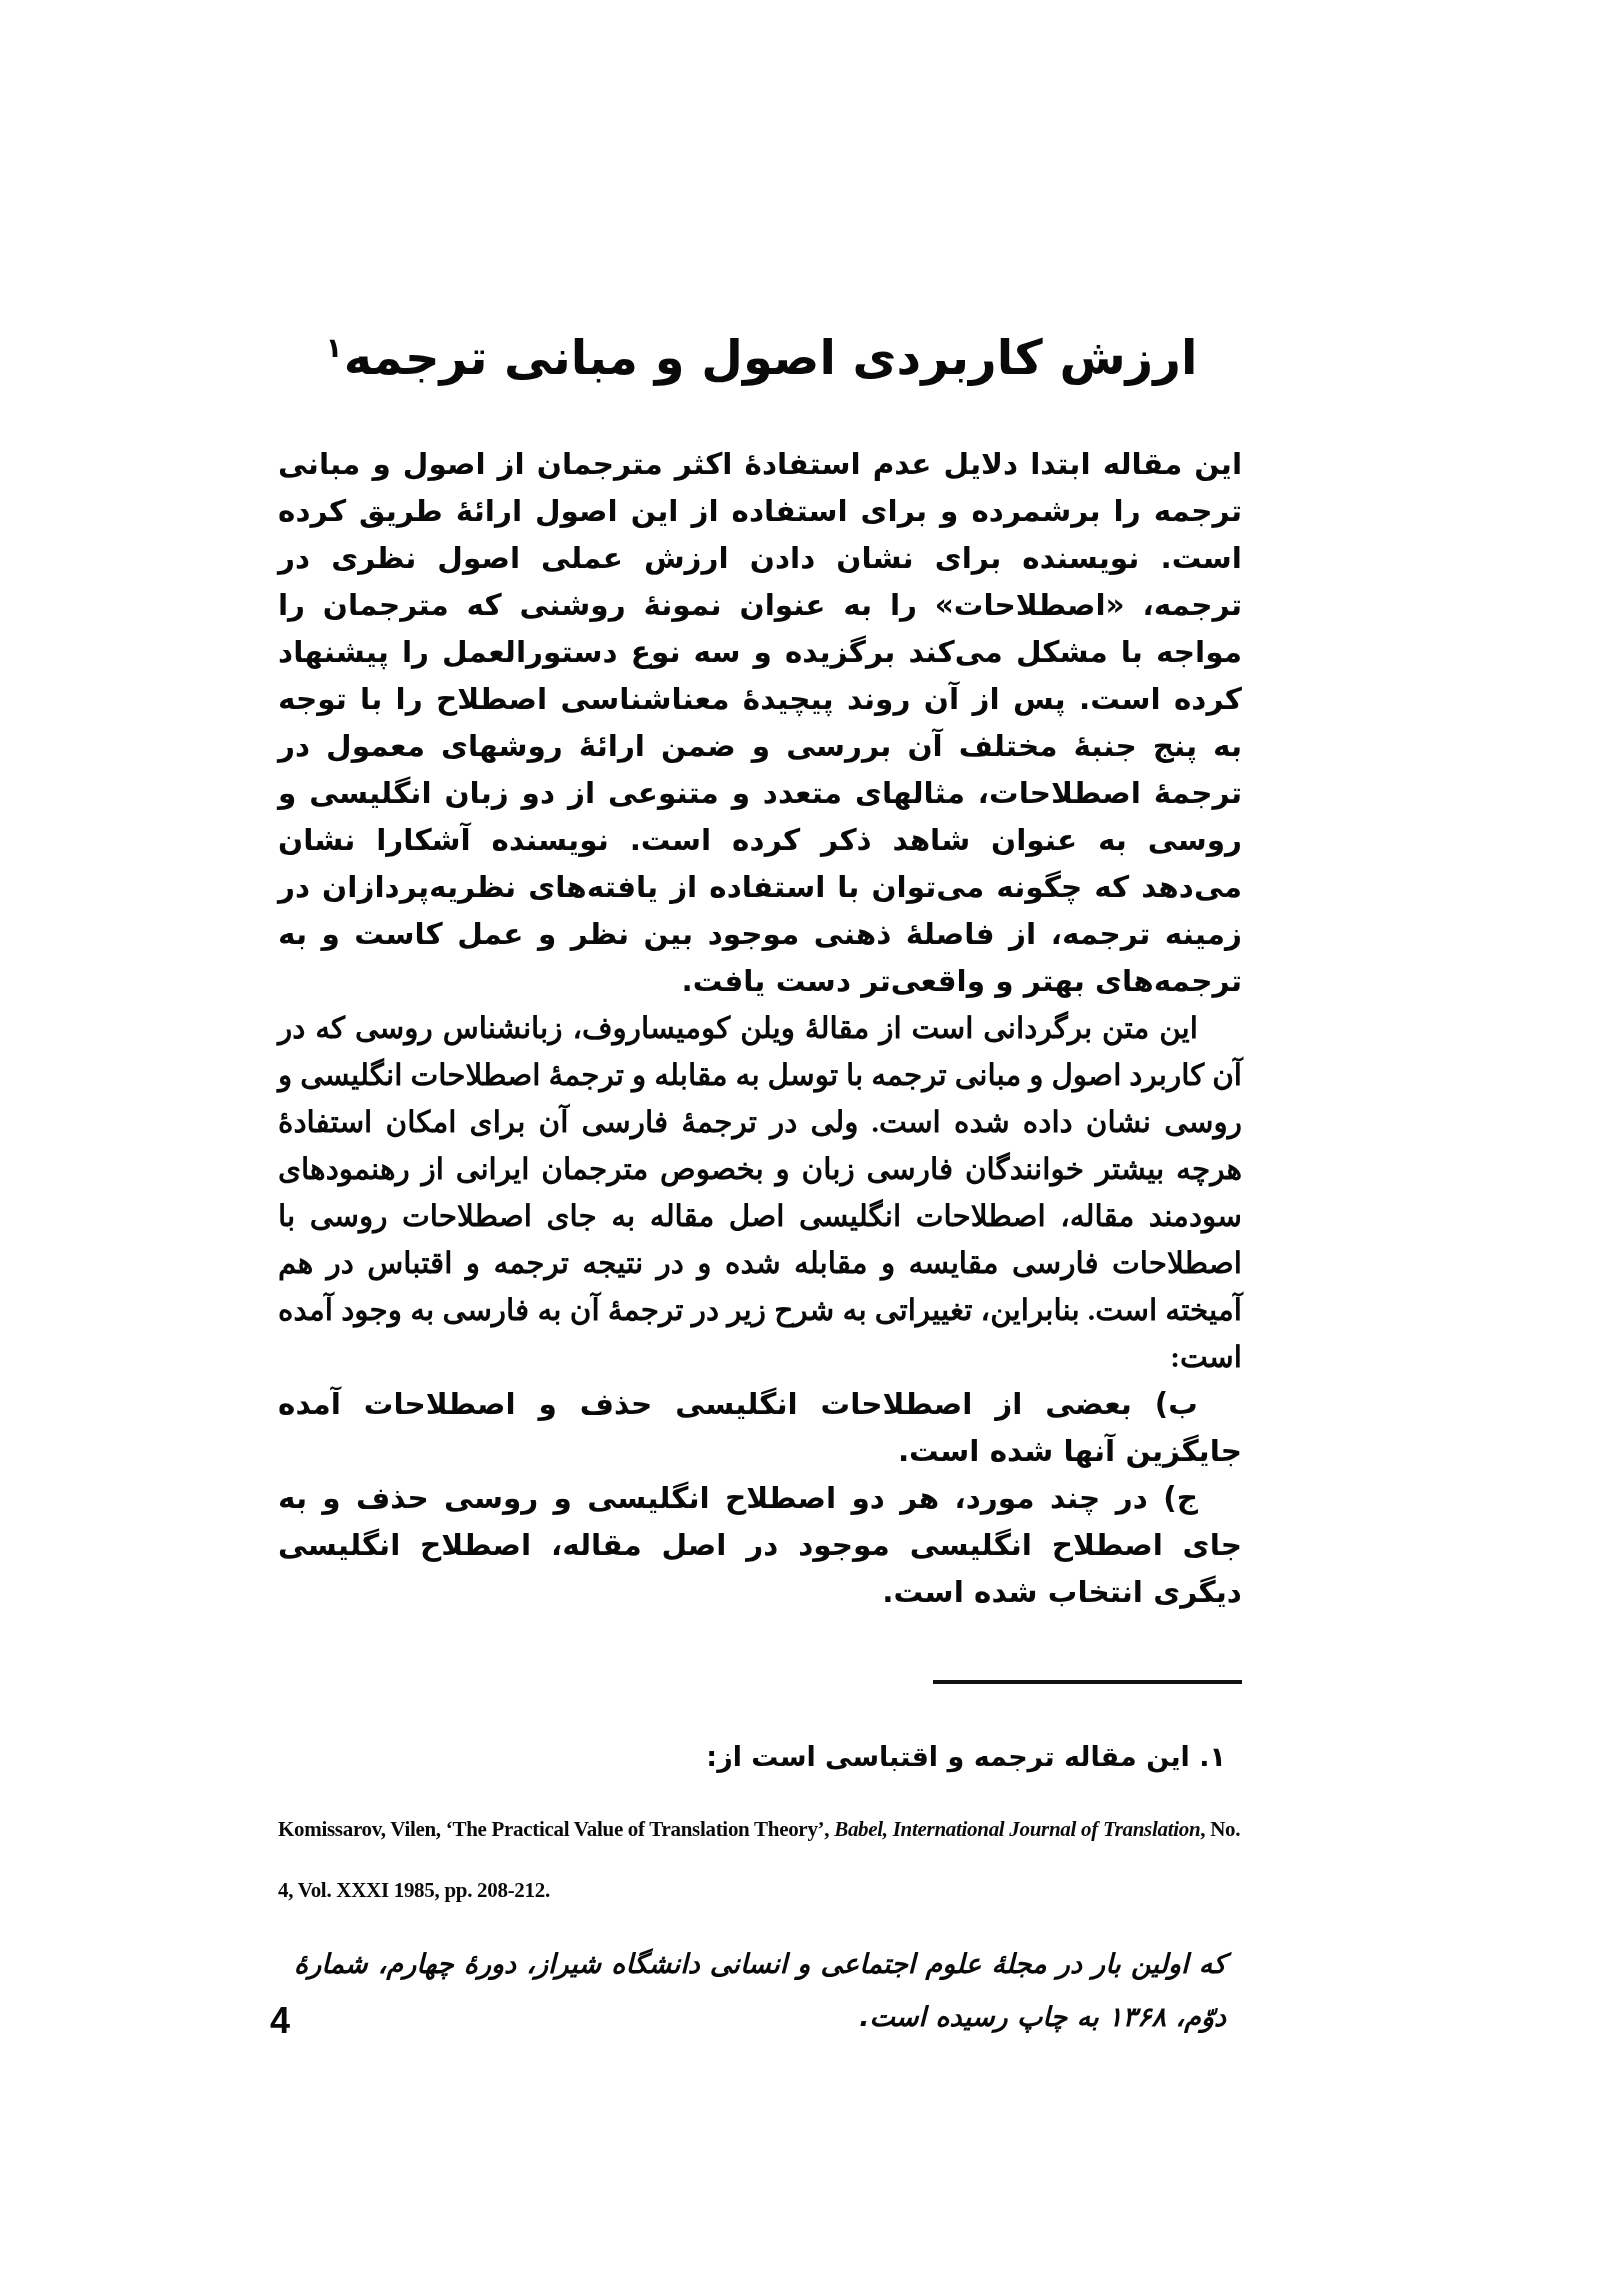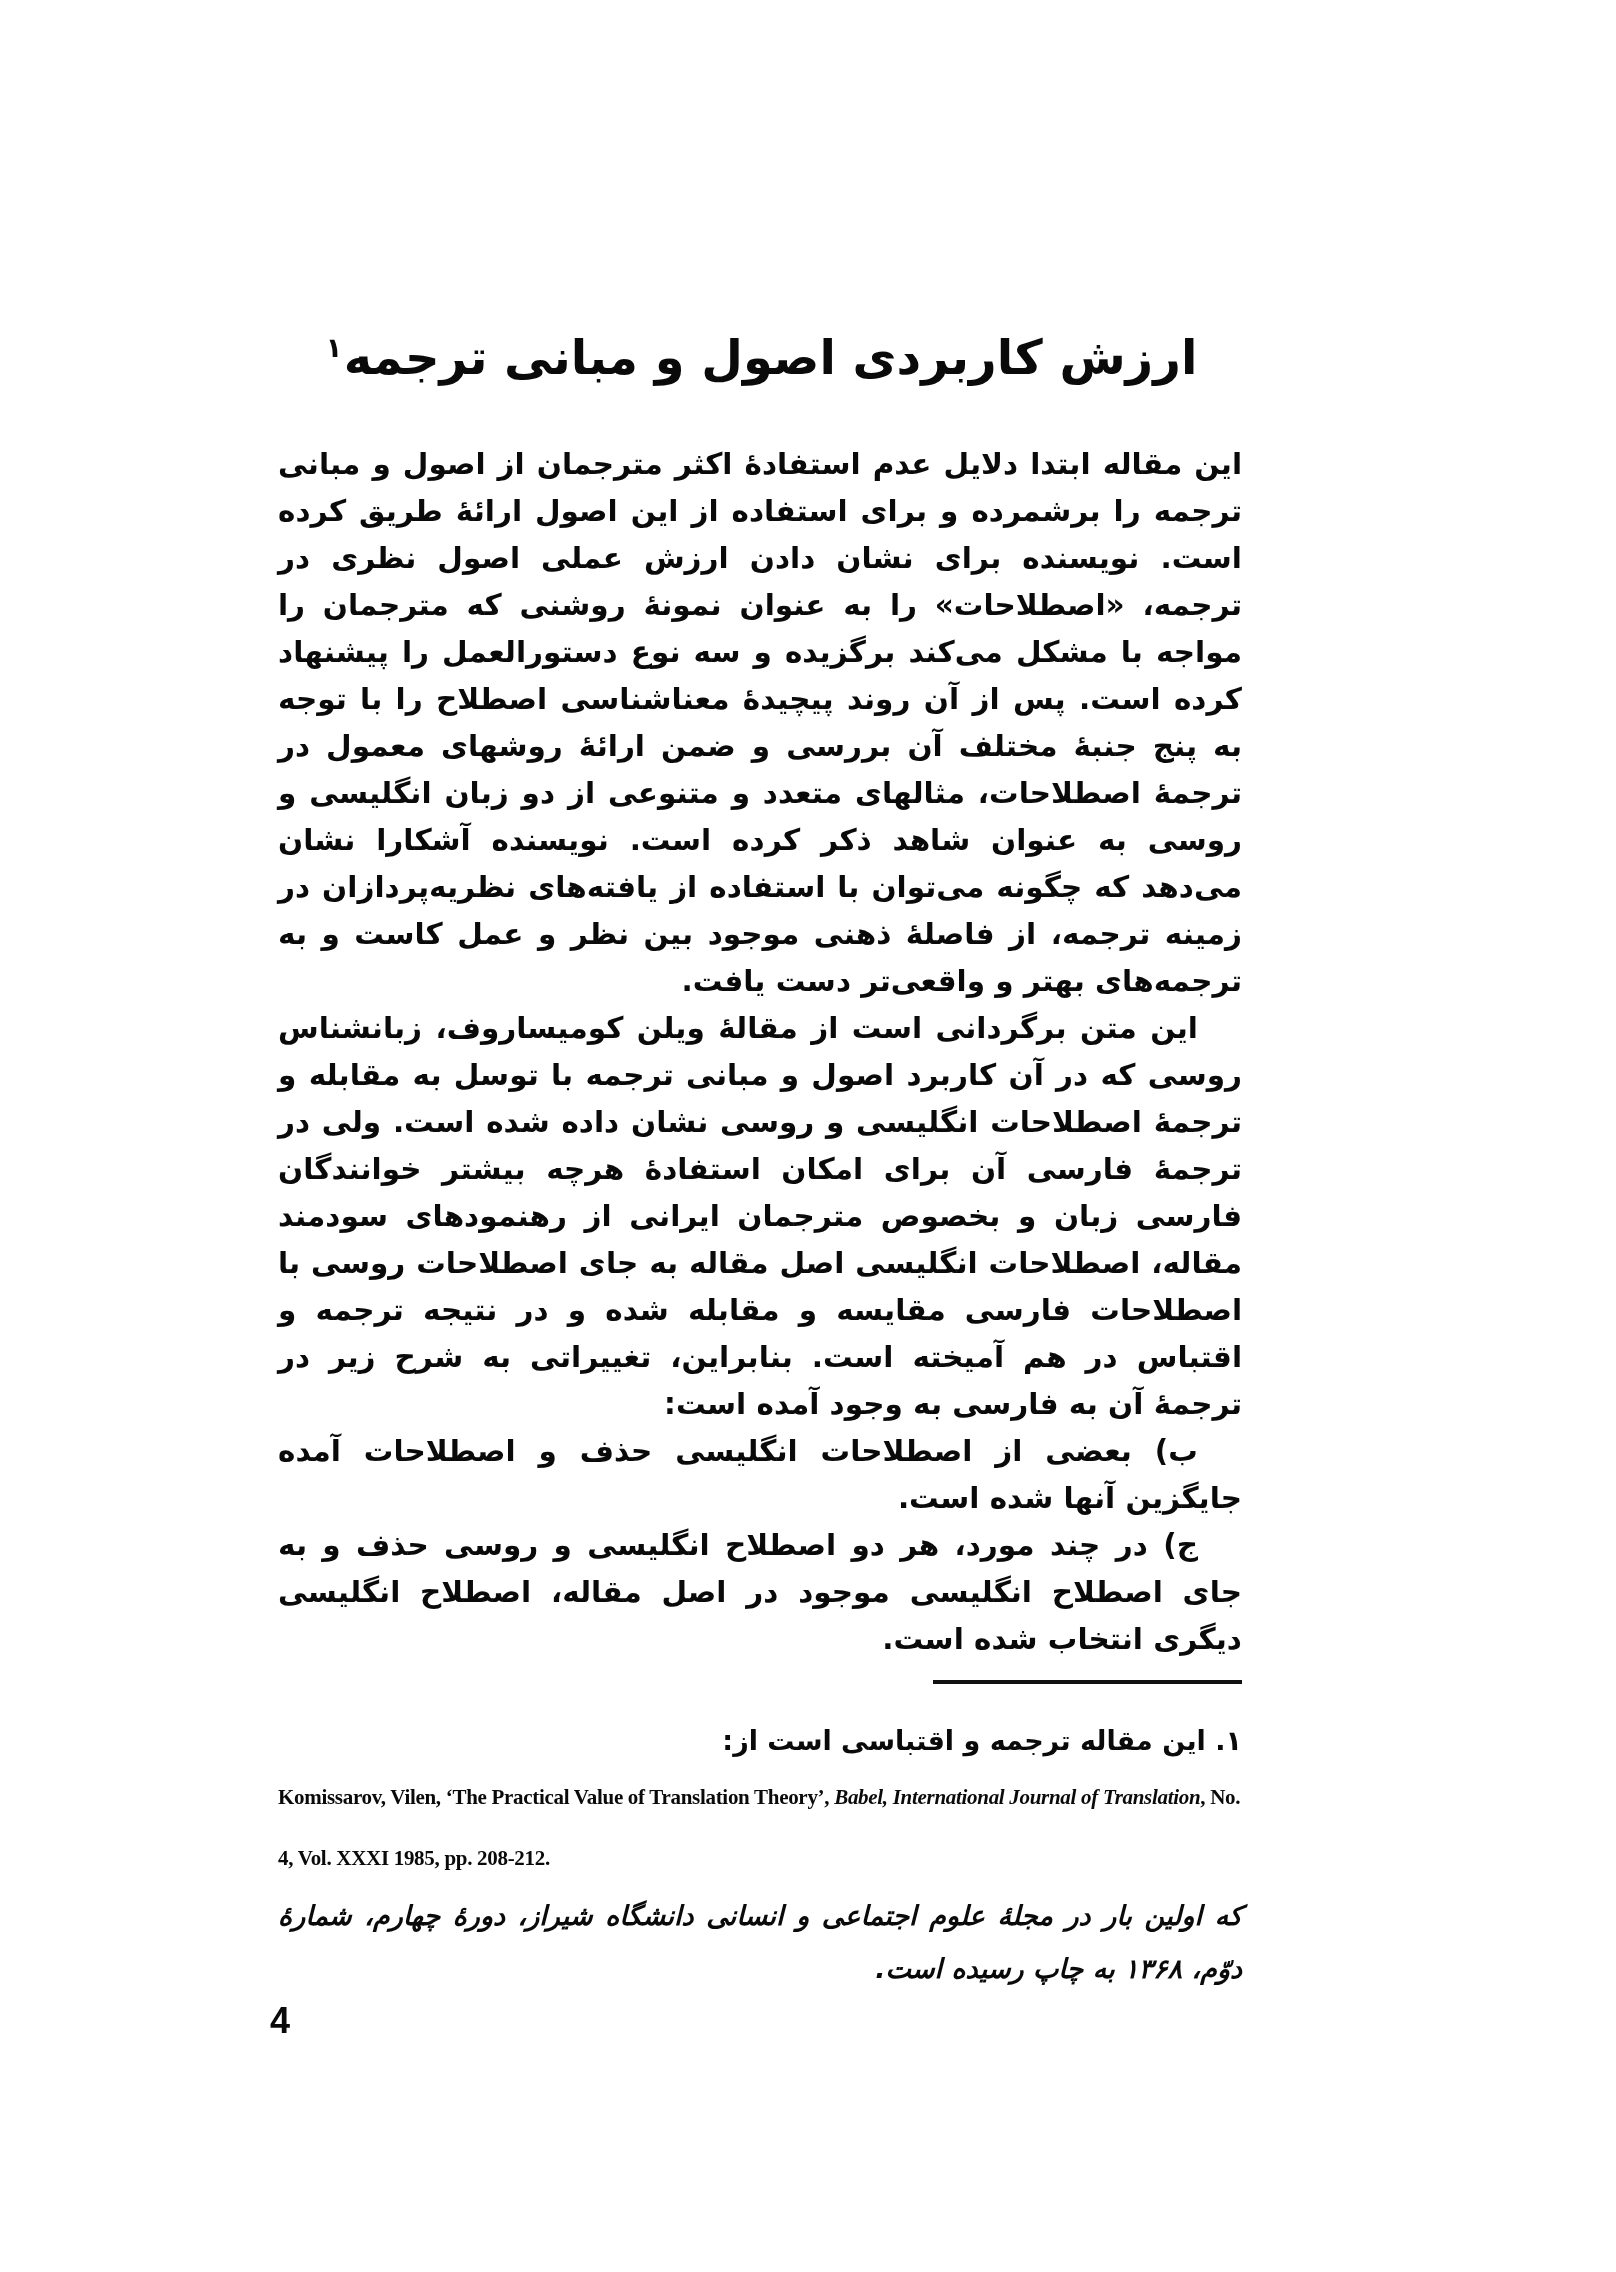--- a/index.html
+++ b/index.html
@@ -58,21 +58,21 @@
       margin: 0;
       text-align: justify;
       text-align-last: right;
     }
     .heading {
       font-size: 30px;
       line-height: 47px;
       margin: 0;
       font-weight: bold;
     }
-    .indent { text-indent: 44px; }
+    .indent { text-indent: 44px; font-family: Liberation Serif, serif; }
     .list-item {
       text-indent: 44px;
     }
     .footnote-rule {
       position: absolute;
       left: 933px;
       top: 1680px;
       width: 309px;
       height: 3.8px;
       background: #111;
@@ -84,21 +84,21 @@
       top: 1714px;
       font-weight: bold;
     }
     .fn-fa {
       direction: rtl;
       text-align: right;
       font-family: "DejaVu Sans", sans-serif;
       font-size: 27px;
       line-height: 53px;
       letter-spacing: -0.4px;
-      margin: 0;
+      margin: 16px;
     }
     .fn-fa.first { text-indent: 0; }
     .fn-en {
       direction: ltr;
       text-align: left;
       font-family: "Liberation Serif", serif;
       font-size: 21px;
       line-height: 61px;
       letter-spacing: -0.3px;
       margin: 0;

